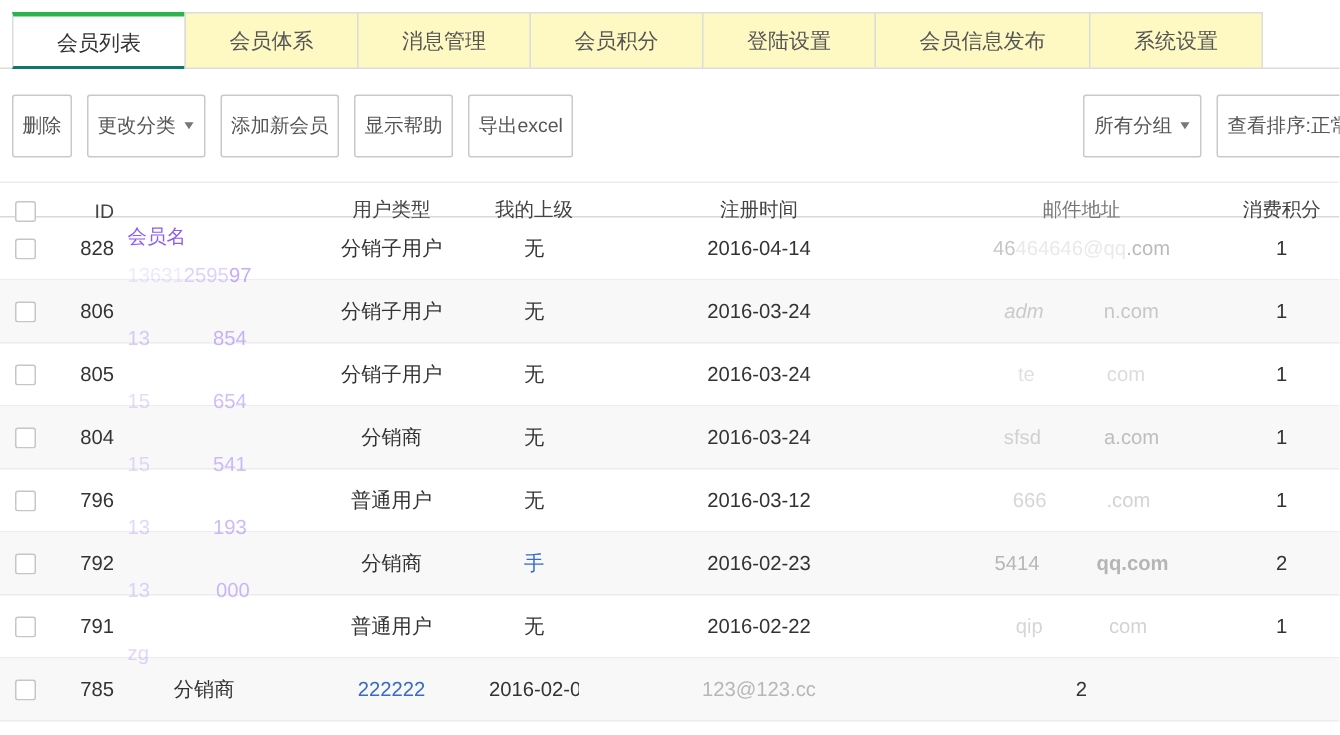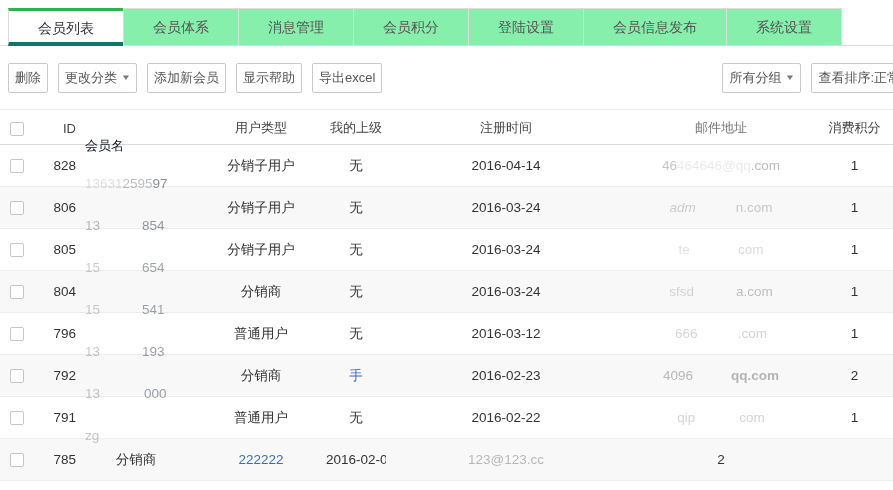--- a/index.html
+++ b/index.html
@@ -3,46 +3,46 @@
 <meta charset="utf-8">
 <style>
   * { margin:0; padding:0; box-sizing:border-box; }
   html,body { width:893px; height:490px; overflow:hidden; background:#fff;
     font-family:"Liberation Sans","DejaVu Sans",sans-serif; color:#333; }
 
   
   .tabbar { display:flex; align-items:flex-end; padding:8px 0 0 8px;
     border-bottom:1px solid #dcdcdc; }
   .tab { height:38px; line-height:36px; padding:0 29px; font-size:14px; color:#555;
-    background:#86efac; border:1px solid #dcdcdc; margin-left:-1px; margin-bottom:-1px;
+    background:#fef9c3; border:1px solid #dcdcdc; margin-left:-1px; margin-bottom:-1px;
     cursor:pointer; white-space:nowrap; }
-  .tab.active { background:#fff; border-top:3px solid #2cb34a; border-bottom:4px solid #0f766e;
+  .tab.active { background:#fff; border-top:3px solid #2cb34a; border-bottom:2px solid #0f766e;
     line-height:34px; color:#333; margin-left:0; }
 
   
   .toolbar { display:flex; align-items:center; padding:17px 0 16px 8px; }
   .tb-left { display:flex; gap:10px; }
   .tb-right { display:flex; gap:10px; margin-left:auto; margin-right:-40px; }
-  .btn { height:30px; line-height:28px; padding:0 6px; font-size:13px; color:#555;
+  .btn { height:42px; line-height:28px; padding:0 6px; font-size:13px; color:#555;
     background:#fff; border:1px solid #c9c9c9; border-radius:2px; cursor:pointer;
     white-space:nowrap; display:inline-flex; align-items:center; gap:5px; }
   .caret { font-size:8px; color:#777; transform:scaleX(1.3); }
 
   
   .grid { display:grid;
     grid-template-columns:36px 40px 120px 130px 60px 240px 190px 1fr;
     align-items:center; }
-  .thead { height:36px; border-top:1px solid #ececec; border-bottom:1px solid #d9d9d9;
+  .thead { height:24px; border-top:1px solid #ececec; border-bottom:1px solid #d9d9d9;
     font-size:13px; color:#444; }
   .trow { height:42px; border-bottom:1px solid #ededed; font-size:13.5px; }
   .trow.alt { background:#f8f8f8; }
   .cell { overflow:hidden; white-space:nowrap; }
   .c-check { padding-left:10px; }
   .c-id { text-align:right; }
-  .c-name { padding-left:9px; color:#0f172a;margin-top:36px; }
+  .c-name { padding-left:9px; color:#8b5cf6;margin-top:36px; }
   .c-type,.c-upline,.c-date,.c-email,.c-points { text-align:center; }
   .c-email { color:#777; }
   .cbx { width:14px; height:14px; border:1px solid #c6c6c6; border-radius:2px;
     background:#fff; display:inline-block; vertical-align:middle; cursor:pointer; }
   .link { color:#3a6cc4; cursor:pointer; text-decoration:none; }
 </style>
 </head>
 <body>
 
 <div class="tabbar" id="tabbar">
@@ -146,21 +146,21 @@
       <div class="cell c-email"><span style="opacity: 0.3;">666</span><span style="display: inline-block; width: 40px;"></span><span style="opacity: 0.32;">.com</span></div>
       <div class="cell c-points">1</div>
     </div>
     <div class="grid trow alt">
       <div class="cell c-check"><span class="cbx"></span></div>
       <div class="cell c-id">792</div>
       <div class="cell c-name"><span style="opacity: 0.25;">13</span><span style="display: inline-block; width: 44px;"></span><span style="opacity: 0.42;">000</span></div>
       <div class="cell c-type">分销商</div>
       <div class="cell c-upline"><span class="link">手</span></div>
       <div class="cell c-date">2016-02-23</div>
-      <div class="cell c-email"><span style="opacity: 0.5;">4096</span><span style="display: inline-block; width: 38px;"></span><span style="opacity: 0.52; font-weight: bold;">qq.com</span></div>
+      <div class="cell c-email"><span style="opacity: 0.5;">5414</span><span style="display: inline-block; width: 38px;"></span><span style="opacity: 0.52; font-weight: bold;">qq.com</span></div>
       <div class="cell c-points">2</div>
     </div>
     <div class="grid trow">
       <div class="cell c-check"><span class="cbx"></span></div>
       <div class="cell c-id">791</div>
       <div class="cell c-name"><span style="opacity: 0.25;">zg</span></div>
       <div class="cell c-type">普通用户</div>
       <div class="cell c-upline"><span>无</span></div>
       <div class="cell c-date">2016-02-22</div>
       <div class="cell c-email"><span style="opacity: 0.3;">qip</span><span style="display: inline-block; width: 44px;"></span><span style="opacity: 0.32;">com</span></div>

